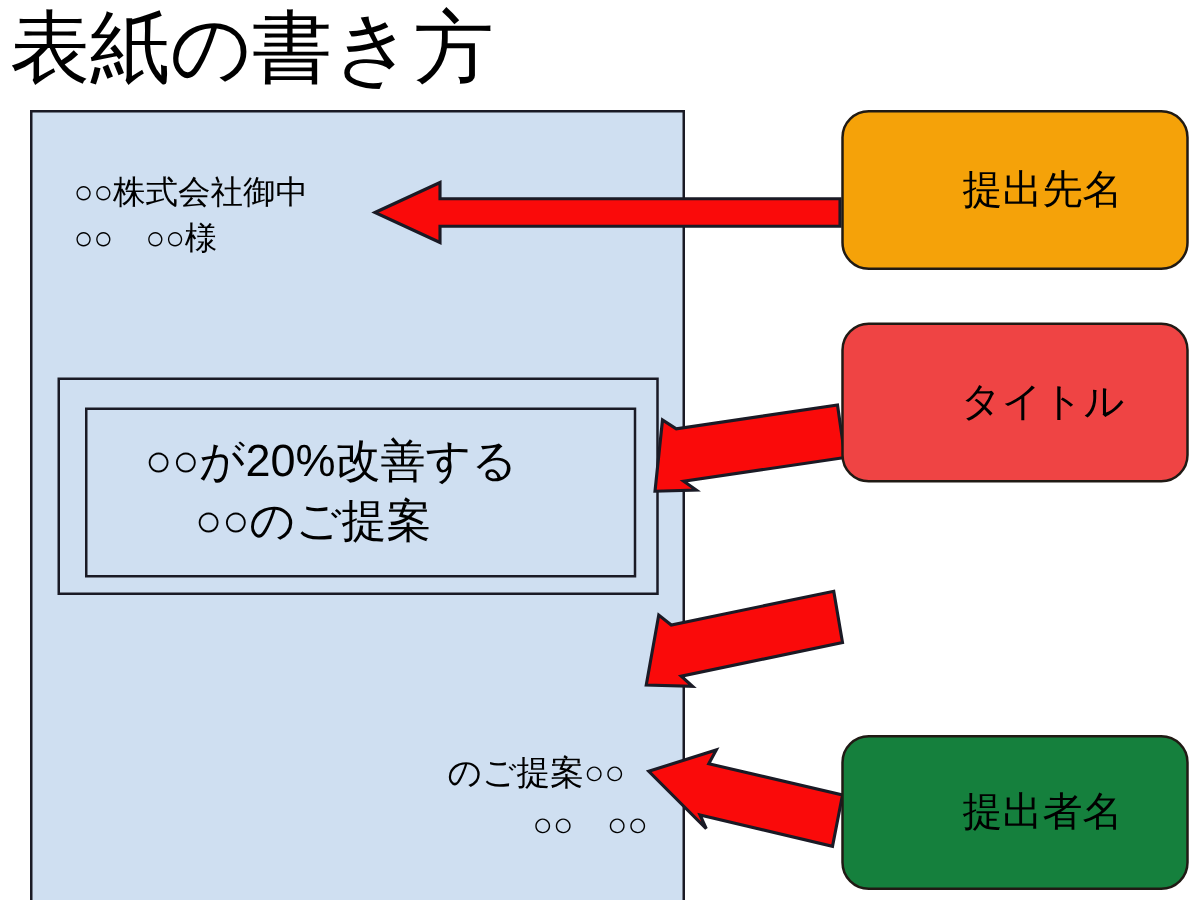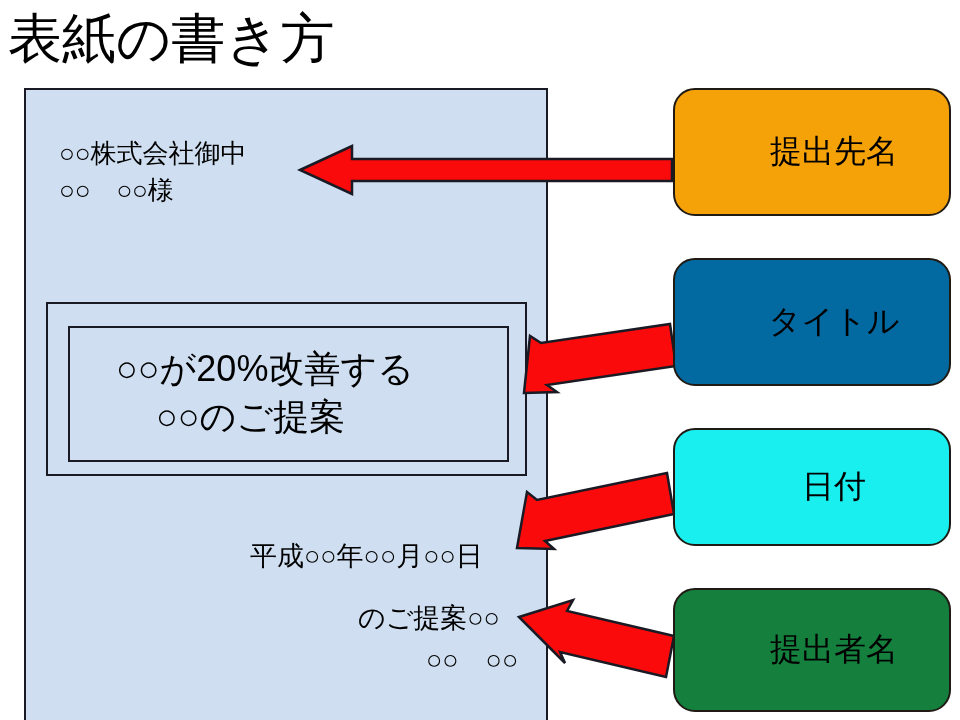--- a/index.html
+++ b/index.html
@@ -20,21 +20,21 @@
   }
 
   
   #slide-title {
     position: absolute;
     left: 8px;
     top: 2px;
     width: 640px;
     height: 74px;
     line-height: 72px;
-    font-size: 54px;
+    font-size: 64px;
     font-weight: 400;
     color: #000000;
     letter-spacing: 0px;
     white-space: nowrap;
   }
 
   
   #doc-panel {
     position: absolute;
     left: 24px;
@@ -136,21 +136,21 @@
     top: 88px;
     width: 278px;
     height: 128px;
     background: #f5a209;
   }
   #callout-title {
     left: 673px;
     top: 258px;
     width: 278px;
     height: 128px;
-    background: #0369a1;
+    background: #ef4444;
   }
   #callout-date {
     left: 673px;
     top: 428px;
     width: 278px;
     height: 118px;
     background: #19efef;
   }
   #callout-sender {
     left: 673px;
@@ -183,21 +183,20 @@
 
     <div class="doc-text" id="addressee-person">○○　○○様</div>
 
     <div id="title-frame-outer">
       <div id="title-frame-inner">
         <div id="doc-title-line1">○○が20%改善する</div>
         <div id="doc-title-line2">○○のご提案</div>
       </div>
     </div>
 
-    <div class="doc-text" id="doc-date">平成○○年○○月○○日</div>
 
     <div class="doc-text" id="doc-sender-company">のご提案○○</div>
 
     <div class="doc-text" id="doc-sender-person">○○　○○</div>
   </div>
 
   <svg id="arrows" viewBox="0 0 960 720">
 
     <polygon points="300,170 352,146 352,159 672,159 672,181 352,181 352,194" fill="#fa0a0a" stroke="#1a1a25" stroke-width="2.5" stroke-linejoin="miter"></polygon>
 
@@ -209,21 +208,18 @@
   </svg>
 
   <div class="callout" id="callout-recipient">
     <span>提出先名</span>
   </div>
 
   <div class="callout" id="callout-title">
     <span>タイトル</span>
   </div>
 
-  <div class="callout" id="callout-date">
-    <span>日付</span>
-  </div>
 
   <div class="callout" id="callout-sender">
     <span>提出者名</span>
   </div>
 
 </div>
 
 </body></html>

